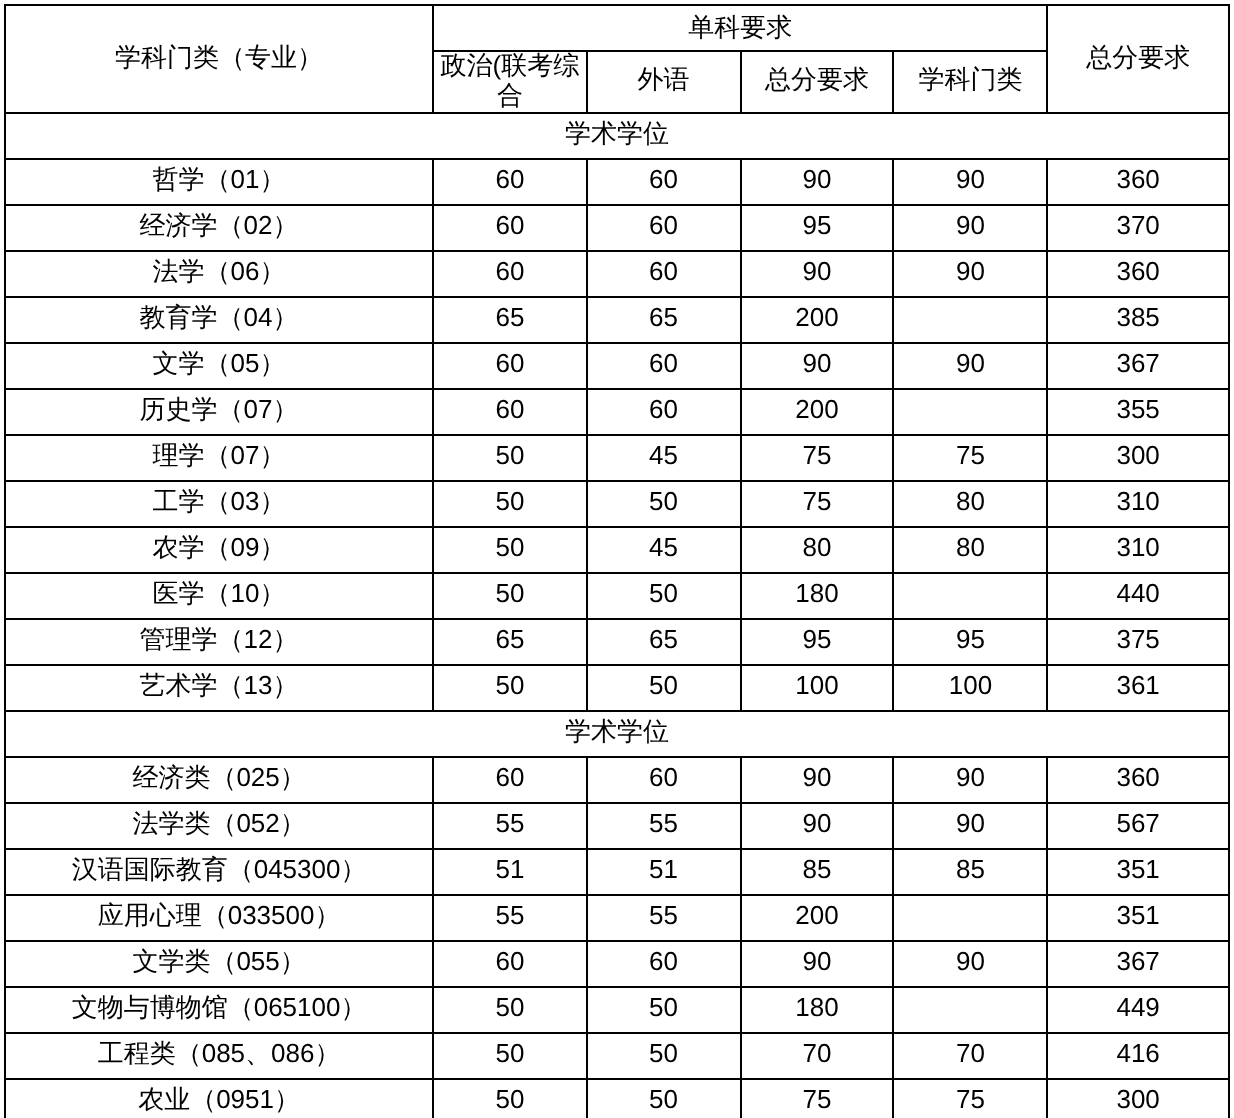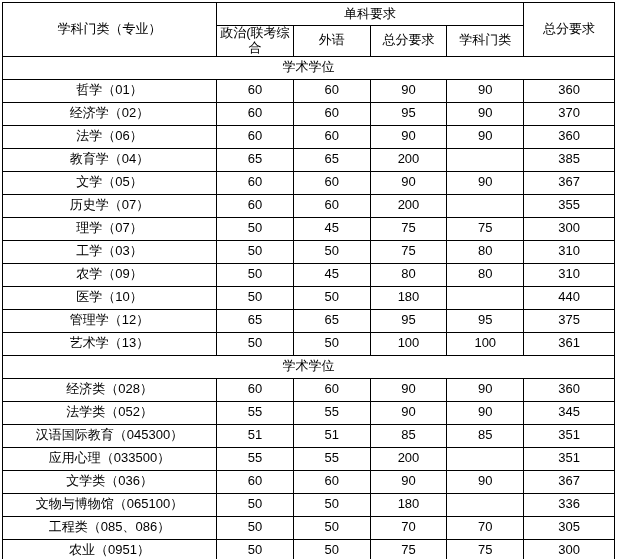--- a/index.html
+++ b/index.html
@@ -170,74 +170,74 @@
         <td>50</td>
         <td>50</td>
         <td>100</td>
         <td>100</td>
         <td>361</td>
       </tr>
       <tr class="section-row">
         <td colspan="6">学术学位</td>
       </tr>
       <tr>
-        <td class="major-cell">经济类（028）</td>
+        <td class="major-cell">经济类（025）</td>
         <td>60</td>
         <td>60</td>
         <td>90</td>
         <td>90</td>
         <td>360</td>
       </tr>
       <tr>
         <td class="major-cell">法学类（052）</td>
         <td>55</td>
         <td>55</td>
         <td>90</td>
         <td>90</td>
-        <td>345</td>
+        <td>567</td>
       </tr>
       <tr>
         <td class="major-cell">汉语国际教育（045300）</td>
         <td>51</td>
         <td>51</td>
         <td>85</td>
         <td>85</td>
         <td>351</td>
       </tr>
       <tr>
         <td class="major-cell">应用心理（033500）</td>
         <td>55</td>
         <td>55</td>
         <td>200</td>
         <td></td>
         <td>351</td>
       </tr>
       <tr>
-        <td class="major-cell">文学类（036）</td>
+        <td class="major-cell">文学类（055）</td>
         <td>60</td>
         <td>60</td>
         <td>90</td>
         <td>90</td>
         <td>367</td>
       </tr>
       <tr>
         <td class="major-cell">文物与博物馆（065100）</td>
         <td>50</td>
         <td>50</td>
         <td>180</td>
         <td></td>
-        <td>336</td>
+        <td>449</td>
       </tr>
       <tr>
         <td class="major-cell">工程类（085、086）</td>
         <td>50</td>
         <td>50</td>
         <td>70</td>
         <td>70</td>
-        <td>305</td>
+        <td>416</td>
       </tr>
       <tr>
         <td class="major-cell">农业（0951）</td>
         <td>50</td>
         <td>50</td>
         <td>75</td>
         <td>75</td>
         <td>300</td>
       </tr>
     </tbody>

